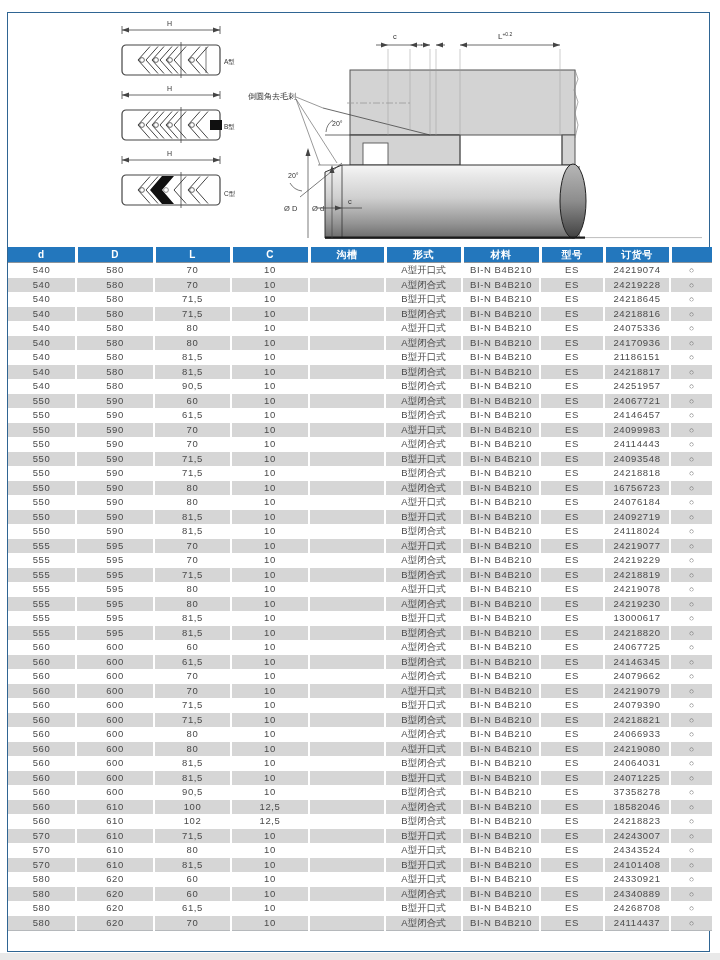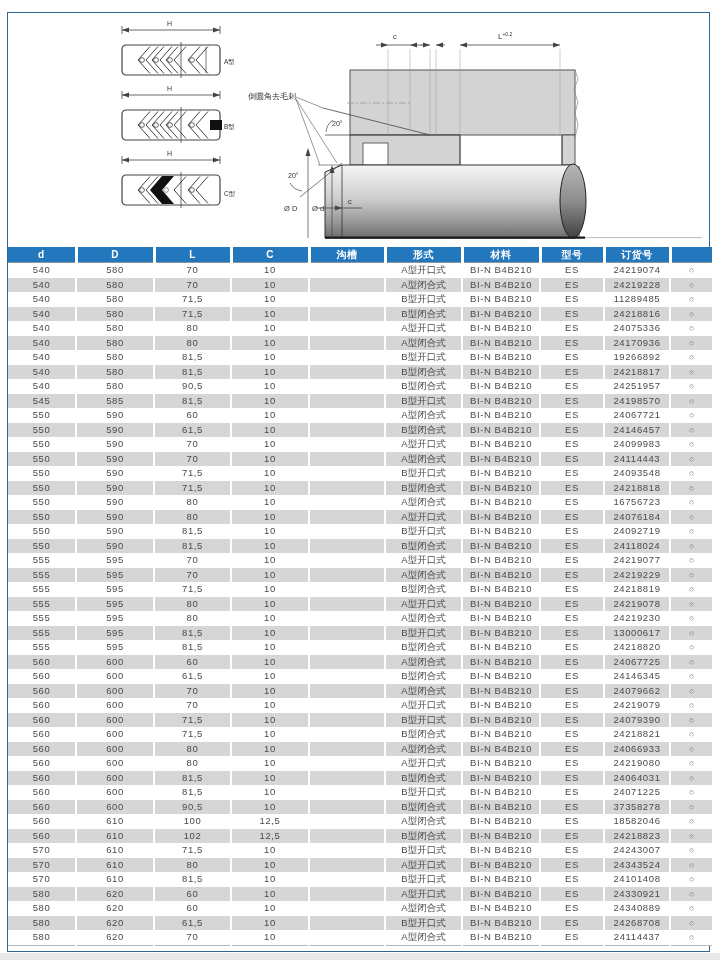--- a/index.html
+++ b/index.html
@@ -260,21 +260,21 @@
         </tr>
         <tr>
           <td>540</td>
           <td>580</td>
           <td>71,5</td>
           <td>10</td>
           <td></td>
           <td class="cjk">B型开口式</td>
           <td>BI-N B4B210</td>
           <td>ES</td>
-          <td>11289485</td>
+          <td>24218645</td>
           <td>○</td>
         </tr>
         <tr>
           <td>540</td>
           <td>580</td>
           <td>71,5</td>
           <td>10</td>
           <td></td>
           <td class="cjk">B型闭合式</td>
           <td>BI-N B4B210</td>
@@ -308,21 +308,21 @@
         </tr>
         <tr>
           <td>540</td>
           <td>580</td>
           <td>81,5</td>
           <td>10</td>
           <td></td>
           <td class="cjk">B型开口式</td>
           <td>BI-N B4B210</td>
           <td>ES</td>
-          <td>19266892</td>
+          <td>21186151</td>
           <td>○</td>
         </tr>
         <tr>
           <td>540</td>
           <td>580</td>
           <td>81,5</td>
           <td>10</td>
           <td></td>
           <td class="cjk">B型闭合式</td>
           <td>BI-N B4B210</td>
@@ -333,32 +333,20 @@
         <tr>
           <td>540</td>
           <td>580</td>
           <td>90,5</td>
           <td>10</td>
           <td></td>
           <td class="cjk">B型闭合式</td>
           <td>BI-N B4B210</td>
           <td>ES</td>
           <td>24251957</td>
-          <td>○</td>
-        </tr>
-        <tr>
-          <td>545</td>
-          <td>585</td>
-          <td>81,5</td>
-          <td>10</td>
-          <td></td>
-          <td class="cjk">B型开口式</td>
-          <td>BI-N B4B210</td>
-          <td>ES</td>
-          <td>24198570</td>
           <td>○</td>
         </tr>
         <tr>
           <td>550</td>
           <td>590</td>
           <td>60</td>
           <td>10</td>
           <td></td>
           <td class="cjk">A型闭合式</td>
           <td>BI-N B4B210</td>

